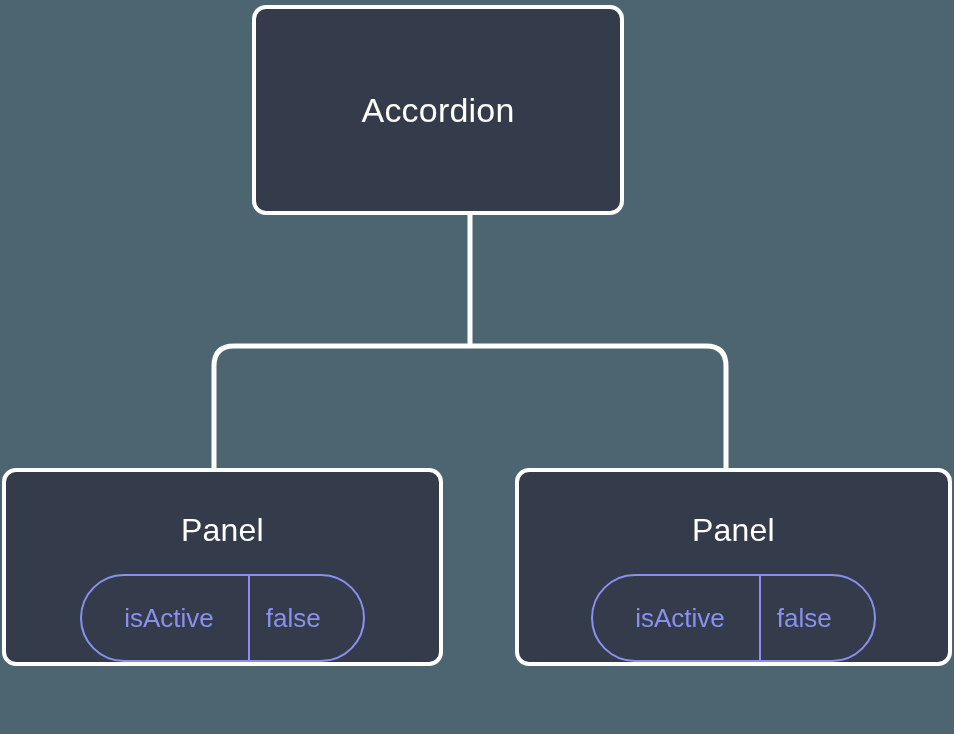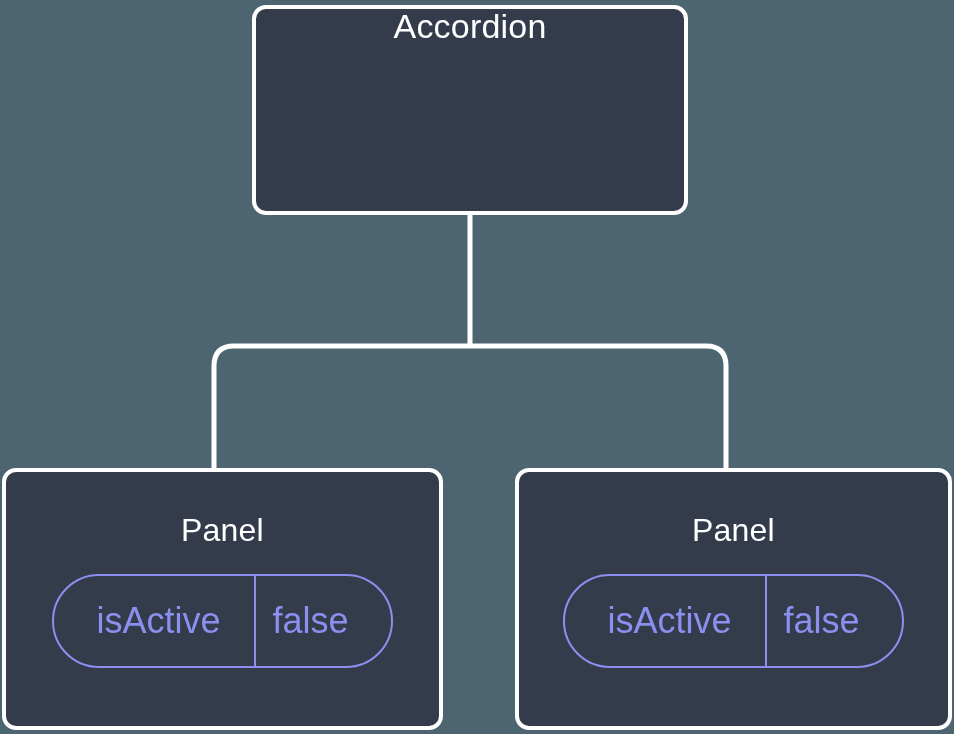--- a/index.html
+++ b/index.html
@@ -40,28 +40,28 @@
     border: 4px solid #ffffff;
     border-radius: 14px;
     display: flex;
     flex-direction: column;
     align-items: center;
   }
 
   .node-root {
     left: 252px;
     top: 5px;
-    width: 436px;
+    width: 372px;
     height: 210px;
-    justify-content: flex-start;
+    justify-content: center;
   }
 
   .node-child {
     top: 468px;
-    height: 262px;
+    height: 198px;
     justify-content: flex-start;
     padding-top: 42px;
   }
 
   .node-child.left {
     left: 2px;
     width: 441px;
   }
 
   .node-child.right {
@@ -92,21 +92,21 @@
     height: 94px;
     box-sizing: border-box;
     overflow: hidden;
   }
 
   .badge-cell {
     display: flex;
     align-items: center;
     justify-content: center;
     color: #8b90f0;
-    font-size: 36px;
+    font-size: 26px;
     line-height: 1;
     white-space: nowrap;
     user-select: none;
   }
 
   .badge-key {
     padding: 0 34px 0 42px;
   }
 
   .badge-value {

